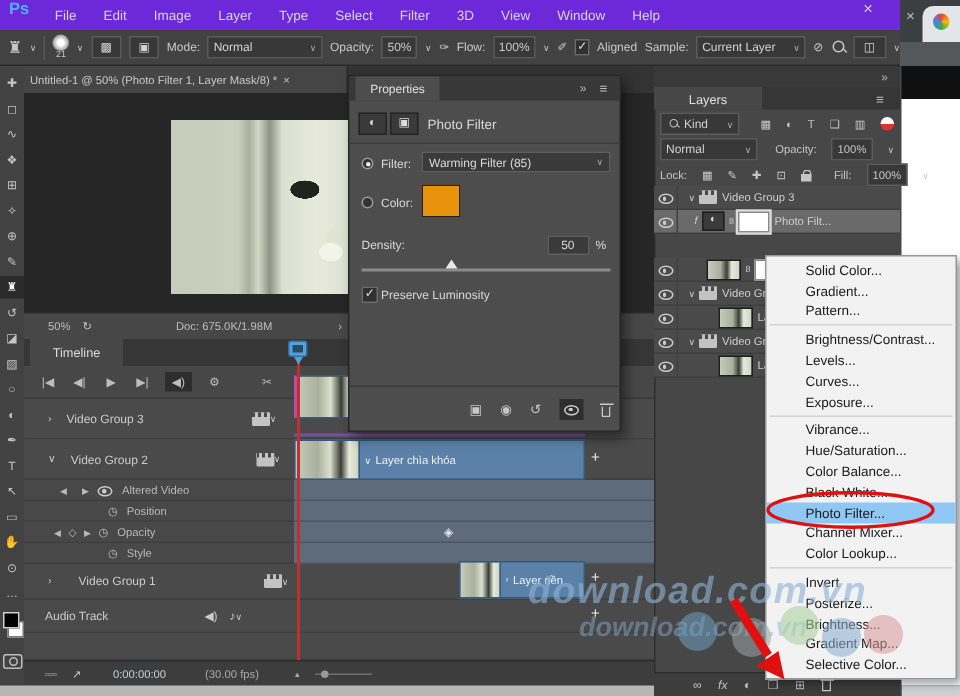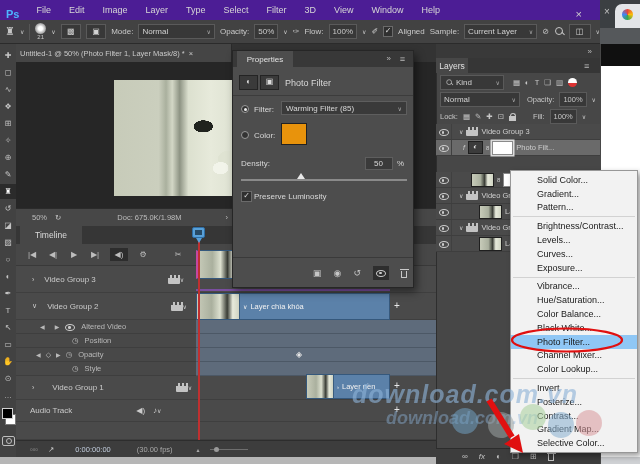--- a/index.html
+++ b/index.html
@@ -13,22 +13,22 @@
   .br-close{left:604px;top:6px;font-size:10px;color:#c2c2c2}
   .br-tab{left:615px;top:4px;width:25px;height:24px;background:#e3e5e8;border-radius:7px 0 0 0}
   .br-fav{left:622px;top:9px;width:11px;height:11px;border-radius:50%;
     background:conic-gradient(#e8453c,#fbbc05,#34a853,#4285f4,#e8453c)}
   .br-below{left:600px;top:28px;width:40px;height:16px;background:#55585b}
   .br-dark{left:600px;top:44px;width:40px;height:22px;background:#101010}
   .br-page{left:600px;top:66px;width:40px;height:391px;background:#ffffff}
   .br-bottom{left:600px;top:457px;width:40px;height:7px;background:#cfd1d4;border-left:1px solid #444}
 
   
-  .menubar{left:0;top:0;width:600px;height:20px;background:#4c1d95;border-bottom:1px solid #bef264;
-    display:flex;align-items:flex-end;font-size:9px;color:#d6d6d6}
+  .menubar{left:0;top:0;width:600px;height:20px;background:#6d28d9;border-bottom:1px solid #bef264;
+    display:flex;align-items:flex-start;font-size:9px;color:#d6d6d6}
   .ps-logo{margin:0 8px 0 6px;color:#4db5ff;font-weight:bold;font-size:11px}
   .menu-item{padding:0 9px;height:100%;display:flex;align-items:center}
   .win-close{margin-left:auto;padding-right:18px;color:#cfcfcf;font-size:11px}
 
   
   .optionsbar{left:0;top:20px;width:600px;height:24px;background:#424242;border-bottom:1px solid #2b2b2b;
     display:flex;align-items:center;font-size:8px;color:#c9c9c9;gap:5px;padding-left:5px;box-sizing:border-box}
   .ob-sep{width:1px;height:16px;background:#565656}
   .dd{background:#383838;border:1px solid #5a5a5a;height:13px;display:flex;align-items:center;
     padding:0 3px;font-size:8px;color:#d2d2d2}
@@ -104,24 +104,24 @@
   .playhead::after{content:"";position:absolute;left:2.5px;top:10px;border-left:3.5px solid transparent;
     border-right:3.5px solid transparent;border-top:5px solid #58a0d8}
   .redline{left:198px;top:241px;width:2px;height:199px;background:#c03030;z-index:5}
   .purpleline{left:196px;top:289px;width:194px;height:2px;background:#7a4ea0;z-index:4}
 
   
   .rightcol{left:436px;top:44px;width:164px;height:420px;background:#474747;border-left:1px solid #2e2e2e}
   .dock-top{left:436px;top:44px;width:164px;height:14px;background:#393939;display:flex;align-items:center;
     justify-content:flex-end;padding-right:8px;box-sizing:border-box;font-size:8px;color:#bbb}
   .lay-tabbar{left:436px;top:58px;width:164px;height:15px;background:#363636}
-  .lay-tab{left:436px;top:58px;width:32px;height:15px;background:#474747;display:flex;align-items:center;
+  .lay-tab{left:436px;top:58px;width:72px;height:15px;background:#474747;display:flex;align-items:center;
     justify-content:center;font-size:8.5px;color:#e0e0e0}
   .lay-menu{left:584px;top:61px;font-size:9px;color:#bbb}
-  .lrowbar{position:absolute;left:436px;width:164px;height:17px;display:flex;align-items:center;gap:5px;
+  .lrowbar{position:absolute;left:436px;width:164px;height:17px;display:flex;align-items:center;gap:10px;
     font-size:7.5px;color:#c6c6c6;padding:0 4px;box-sizing:border-box}
   .lr{position:absolute;left:436px;width:164px;height:16px;background:#4a4a4a;border-bottom:1px solid #3e3e3e;
     display:flex;align-items:center;font-size:7.5px;color:#cecece;box-sizing:border-box;gap:3px}
   .lr.sel{background:#6a6a6a}
   .eyec{width:15px;height:100%;display:flex;align-items:center;justify-content:center;
     border-right:1px solid #404040;flex:none}
   .adj{width:13px;height:11px;background:#3b3b3b;border:1px solid #1f1f1f;color:#e0e0e0;font-size:7px;
     line-height:10px;text-align:center;flex:none}
   .mth{width:19px;height:12px;background:#fff;border:1px solid #8a8a8a;flex:none}
   .mth.selm{box-shadow:0 0 0 1.5px #dcdcdc}
@@ -551,21 +551,21 @@
     <div class="mi">Vibrance...</div>
     <div class="mi">Hue/Saturation...</div>
     <div class="mi">Color Balance...</div>
     <div class="mi">Black  White...</div>
     <div class="mi hl">Photo Filter...</div>
     <div class="mi">Channel Mixer...</div>
     <div class="mi">Color Lookup...</div>
     <div class="msep"></div>
     <div class="mi">Invert</div>
     <div class="mi">Posterize...</div>
-    <div class="mi">Contrast...</div>
+    <div class="mi">Brightness...</div>
     <div class="mi">Gradient Map...</div>
     <div class="mi">Selective Color...</div>
   </div>
 
   <div class="a wm1">download.com.vn</div>
   <div class="a wm2">download.com.vn</div>
   <div class="wmc" style="left:452px;top:408px;width:26px;height:26px;background:#6f9fc0"></div>
   <div class="wmc" style="left:488px;top:412px;width:26px;height:26px;background:#9aa3a3"></div>
   <div class="wmc" style="left:520px;top:404px;width:26px;height:26px;background:#a8cf9a"></div>
   <div class="wmc" style="left:548px;top:412px;width:26px;height:26px;background:#86aed0"></div>

